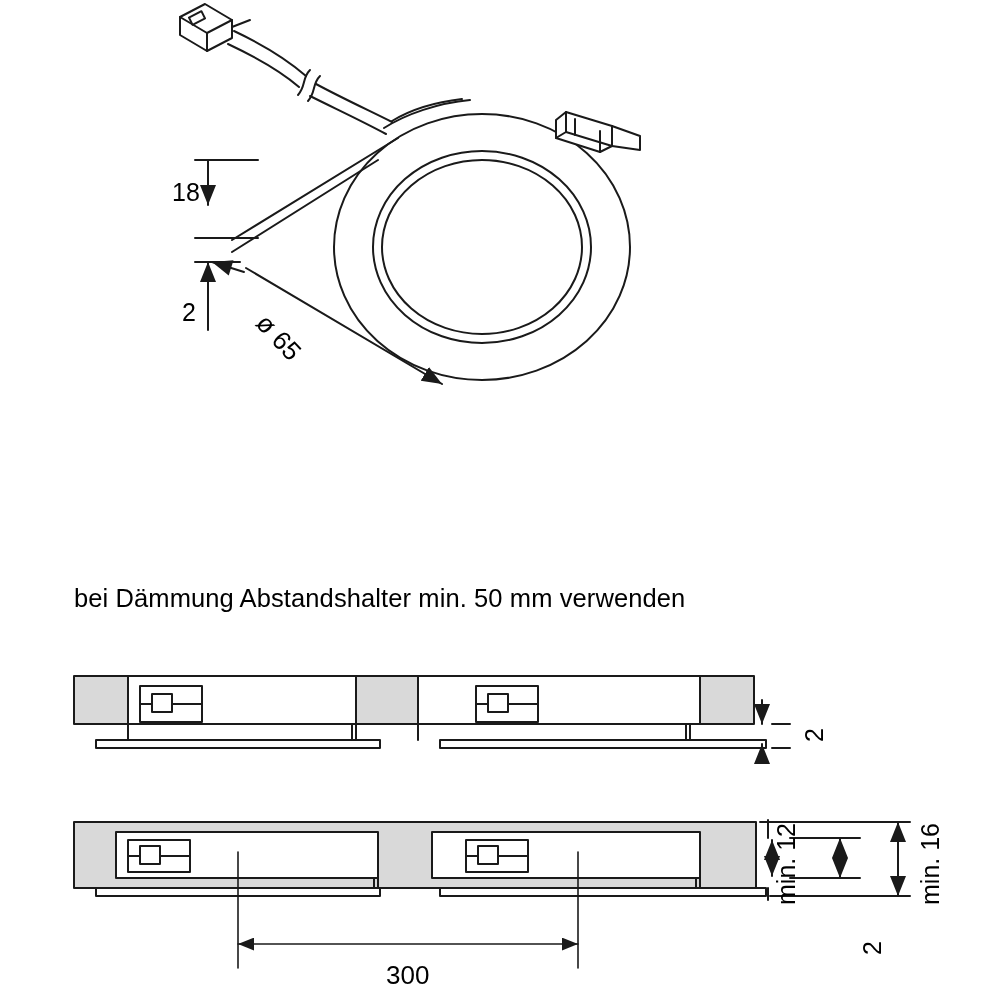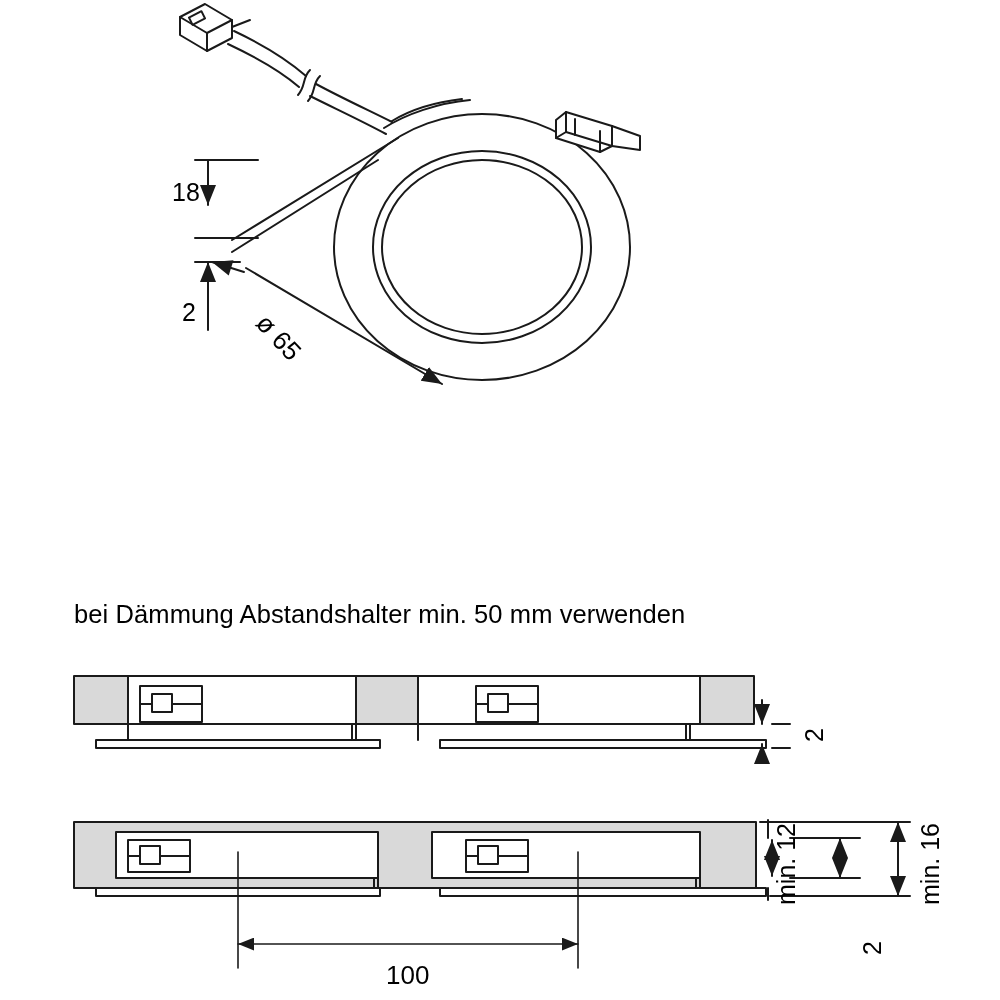--- a/index.html
+++ b/index.html
@@ -23,21 +23,21 @@
   }
   svg.drawing {
     position: absolute;
     left: 0; top: 0;
     width: 1000px;
     height: 1000px;
   }
   .note-text {
     position: absolute;
     left: 74px;
-    top: 600px;
+    top: 584px;
     font-size: 25.5px;
     letter-spacing: 0.1px;
     color: #000;
     white-space: nowrap;
     text-align: center;
   }
   .dim-label {
     position: absolute;
     font-size: 25px;
     color: #000;
@@ -227,19 +227,19 @@
       </g>
 
     </g>
   </svg>
 
   <div class="note-text">bei Dämmung Abstandshalter min. 50 mm verwenden</div>
 
   <div class="dim-label dim-12">18</div>
   <div class="dim-label dim-2">2</div>
   <div class="dim-label dim-d65">ø 65</div>
-  <div class="dim-label dim-200">100</div>
+  <div class="dim-label dim-200">300</div>
   <div class="dim-label dim-right-2a">2</div>
   <div class="dim-label dim-right-min12">min. 12</div>
   <div class="dim-label dim-right-2b">2</div>
   <div class="dim-label dim-right-min16">min. 16</div>
 
 </div>
 
 </body></html>

